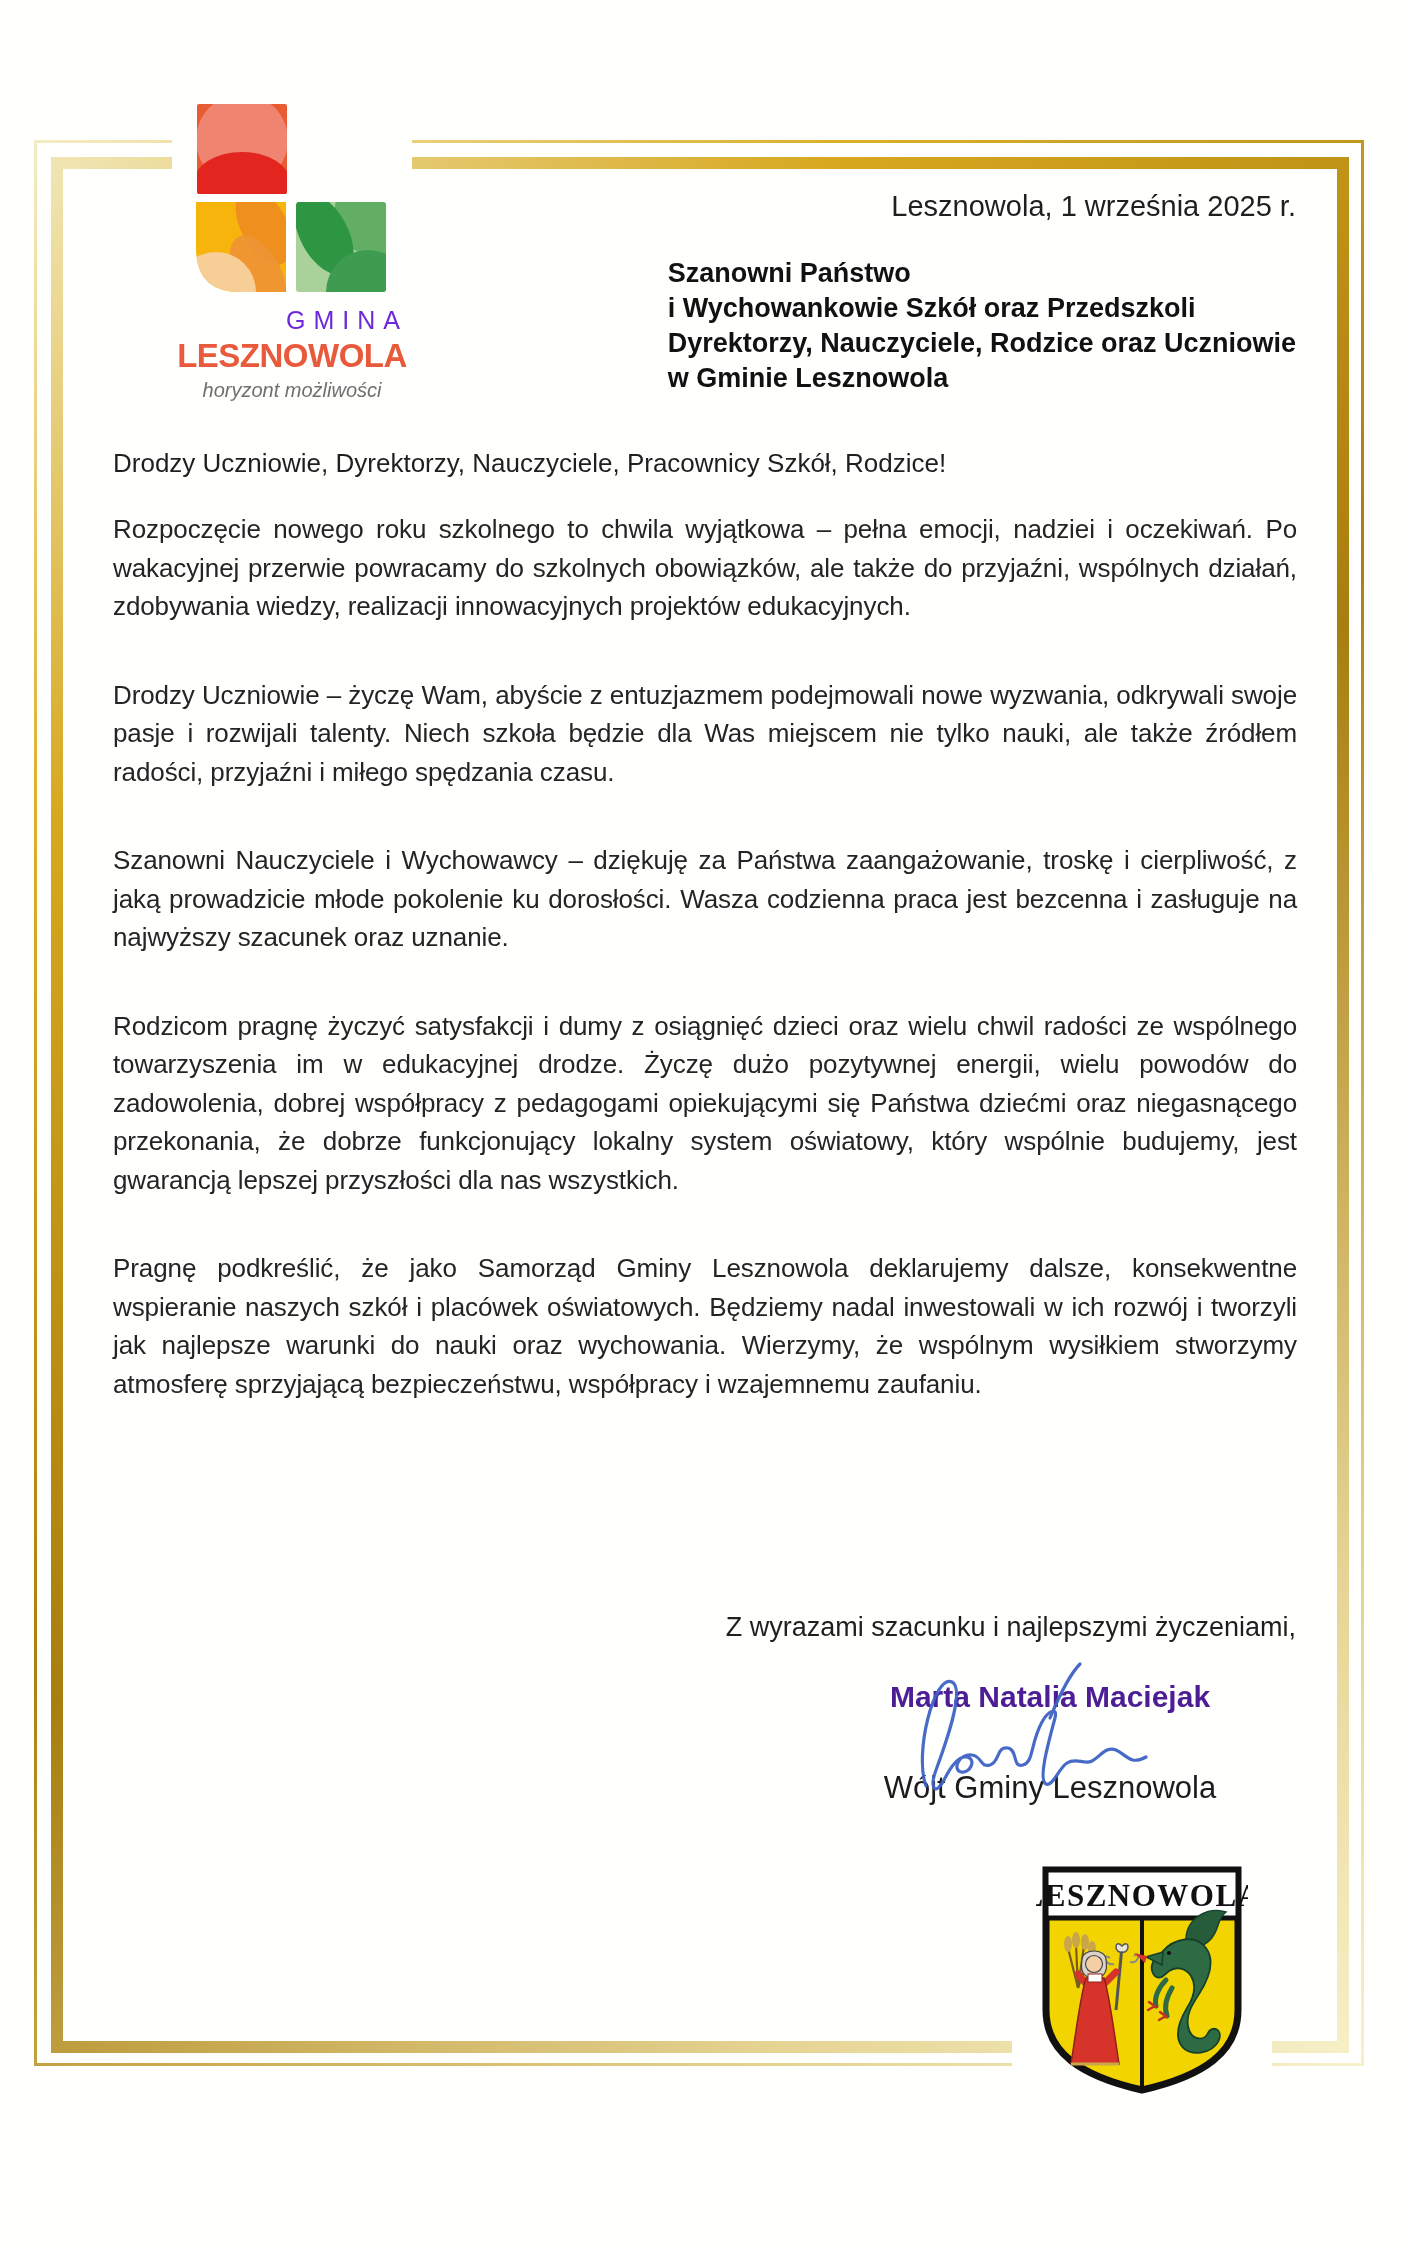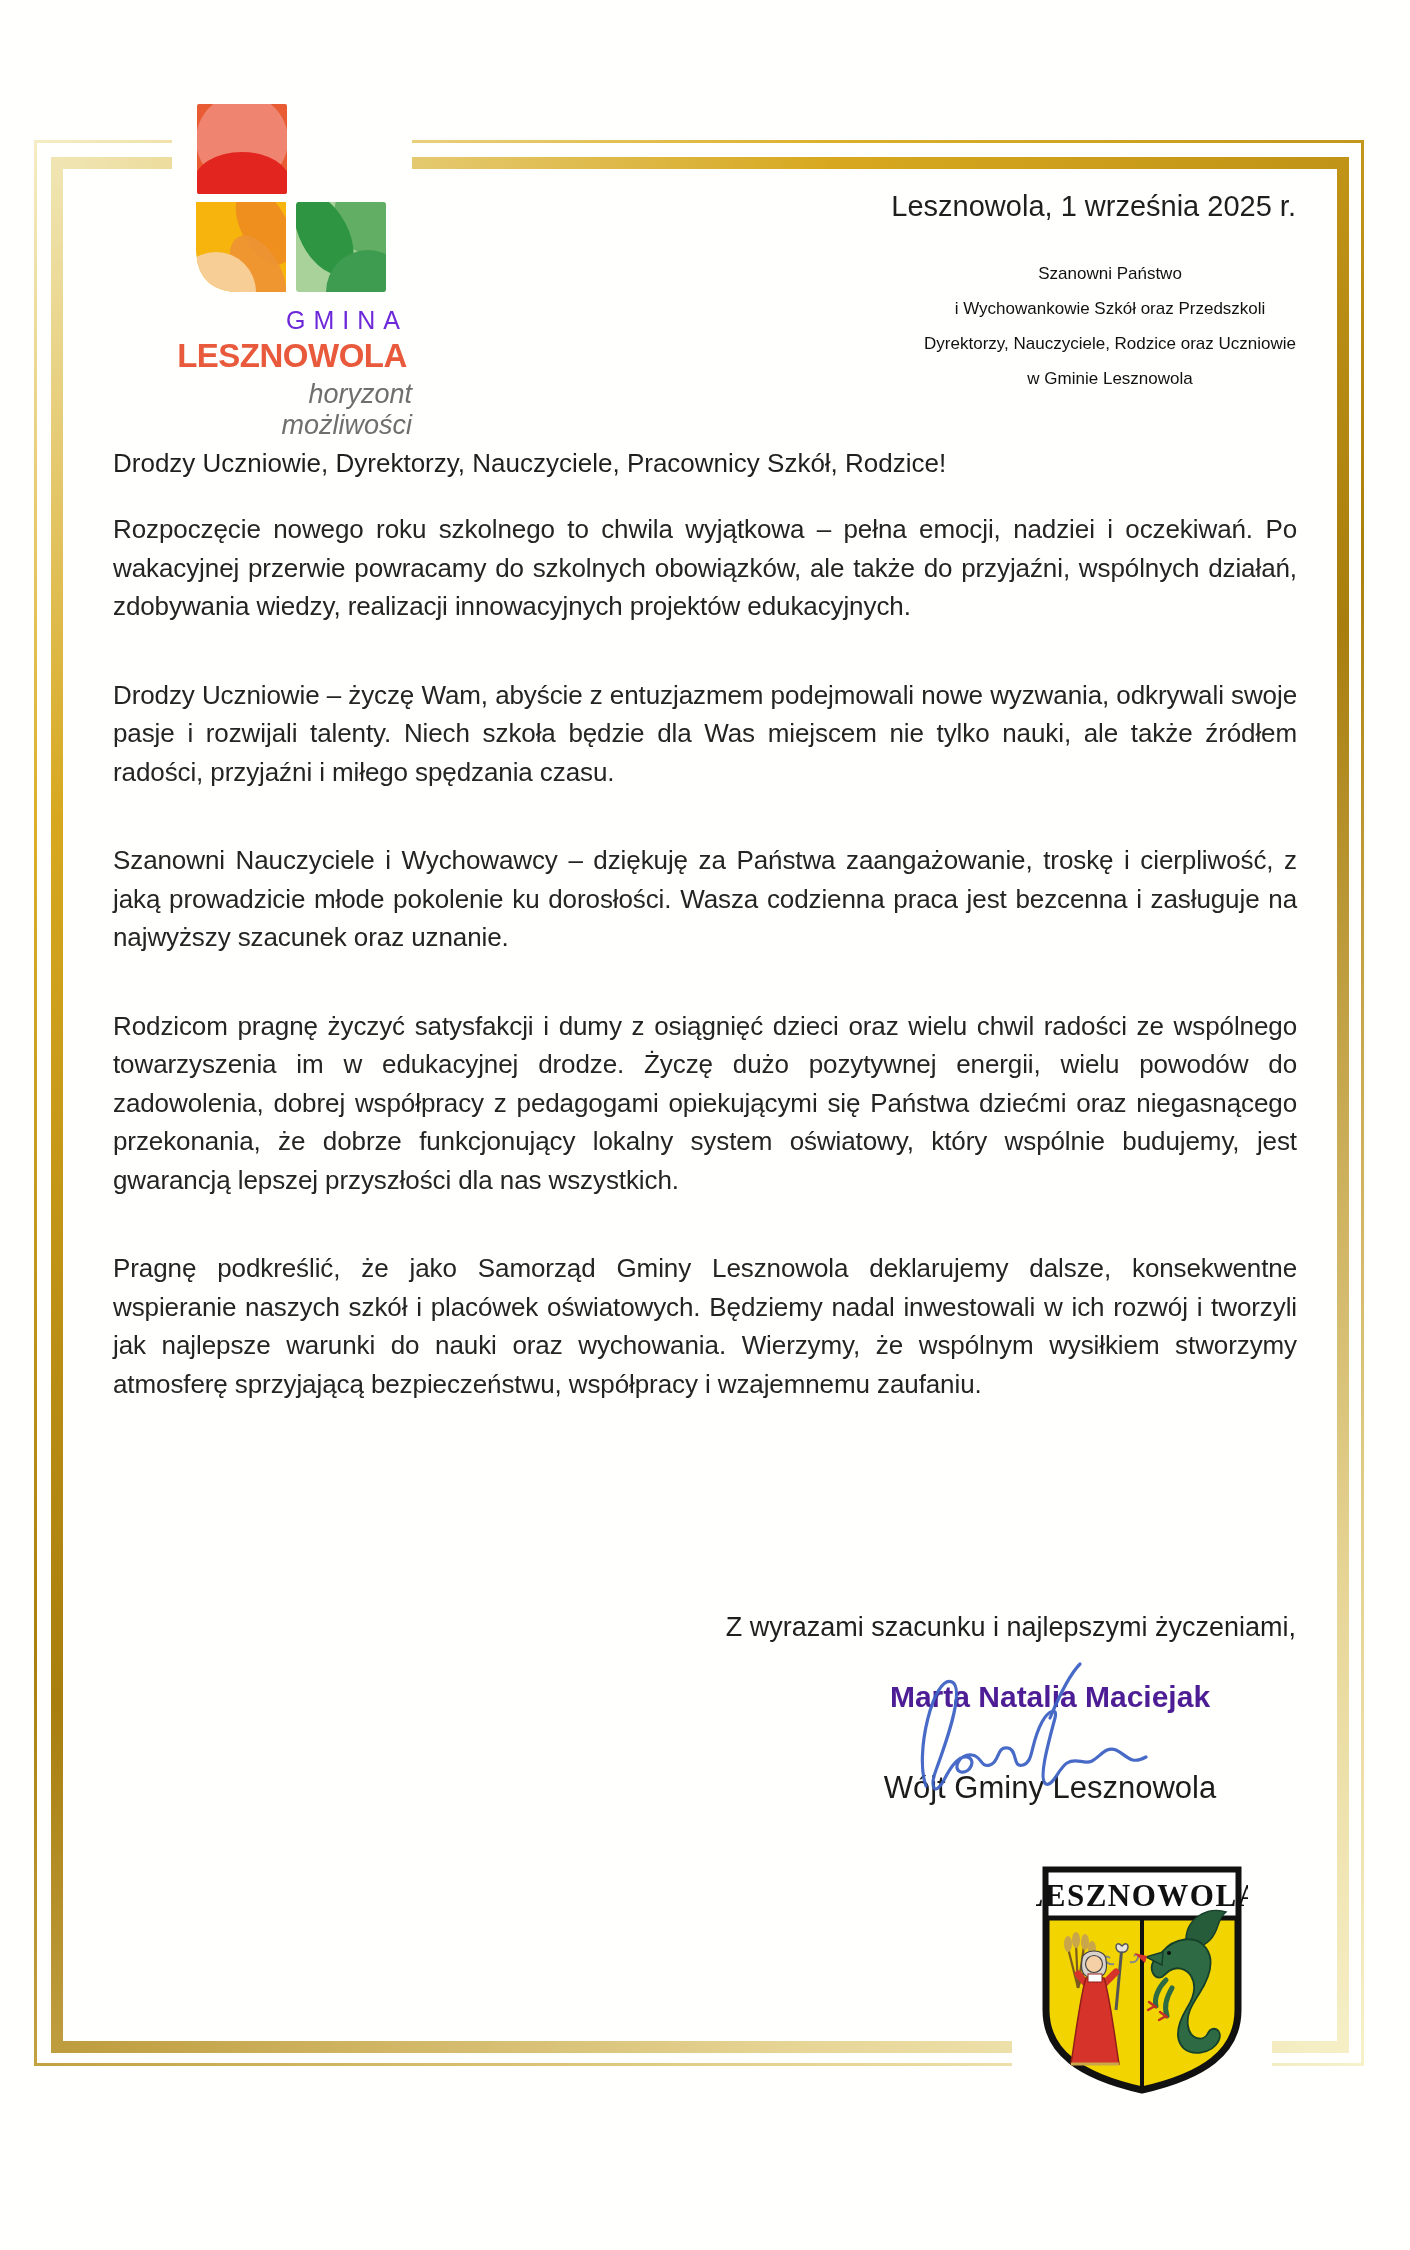--- a/index.html
+++ b/index.html
@@ -35,29 +35,29 @@
   }
   .logo-org-type{
     margin-top:10px;font-size:25px;letter-spacing:8px;color:#6d28d9;
     text-align:right;padding-right:4px;font-weight:500;
   }
   .logo-org-name{
     font-size:33px;font-weight:bold;letter-spacing:-0.5px;color:#e85a3b;
     margin-top:2px;
   }
   .logo-tagline{
-    font-style:italic;font-size:27px;color:#6f6f6f;margin-top:4px;text-align:right;
+    font-style:italic;font-size:20px;color:#6f6f6f;margin-top:4px;
   }
   
   .date-line{
     position:absolute;right:114px;top:190px;font-size:29px;color:#1f1f1f;
   }
   .addressee{
-    position:absolute;right:114px;top:256px;text-align:center;
-    font-weight:normal;font-size:17px;line-height:35px;color:#111;
+    position:absolute;right:114px;top:256px;text-align:left;
+    font-weight:bold;font-size:27px;line-height:35px;color:#111;
   }
   .salutation{
     position:absolute;left:113px;top:448px;font-size:26px;color:#1f1f1f;
   }
   
   .body-text{
     position:absolute;left:113px;top:510px;width:1184px;
   }
   .body-text p{
     margin:0 0 50px 0;font-size:26px;line-height:38.5px;

